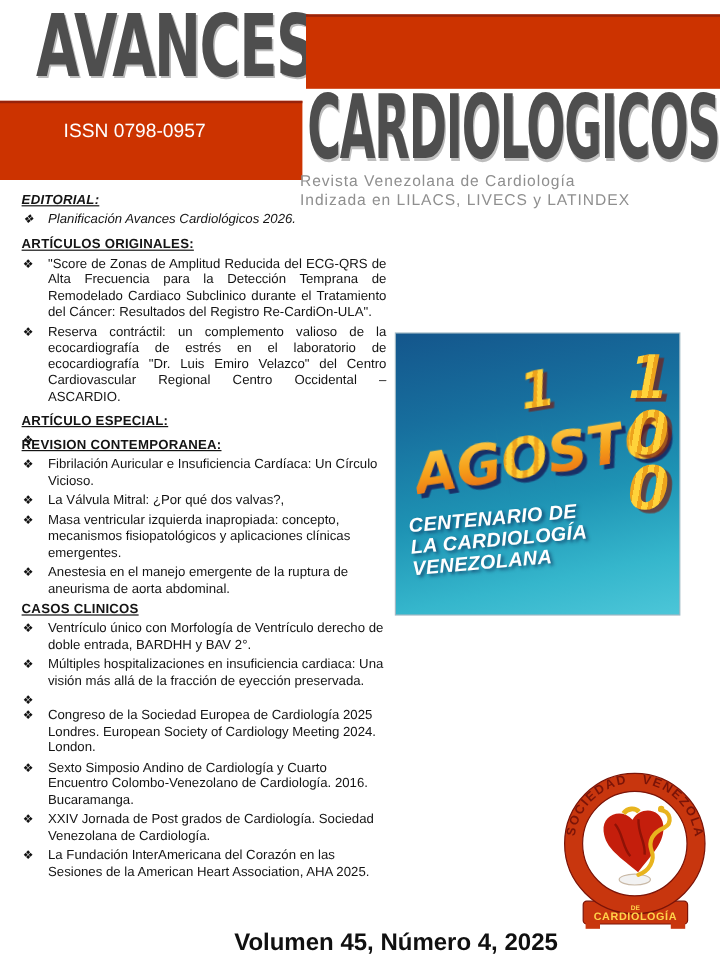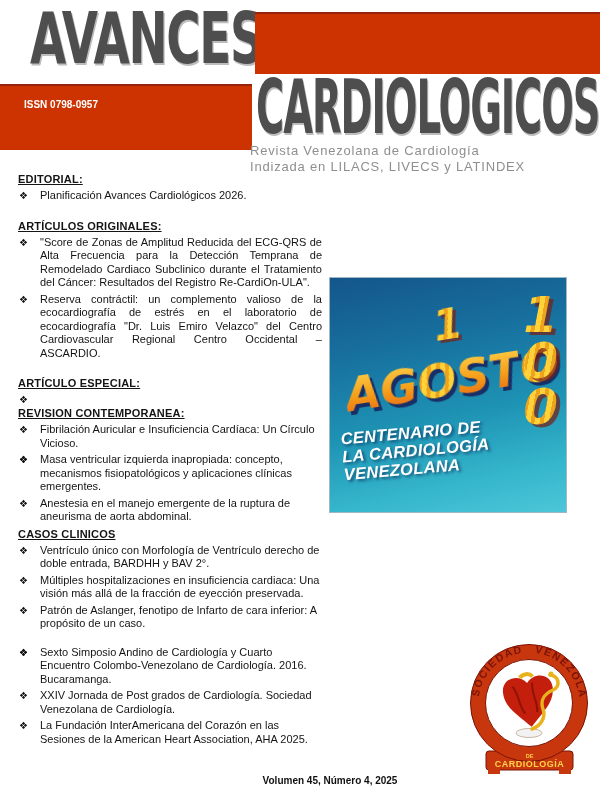--- a/index.html
+++ b/index.html
@@ -16,38 +16,38 @@
   }
   .red-block-top{
     position:absolute; left:255px; top:12px; width:345px; height:60px;
     background:#cc3300; border-top:2px solid #97230b;
   }
   .red-block-issn{
     position:absolute; left:0; top:84px; width:252px; height:66px;
     background:#cc3300; border-top:2px solid #97230b;
     color:#ffffff; padding:12px 0 0 24px; box-sizing:border-box;
   }
-  .issn-line{font-size:10px; font-weight:bold; line-height:1.45;}
+  .issn-line{font-size:16px; font-weight:normal; line-height:1.45;margin-left:29px;}
   .title-cardiologicos{
     position:absolute; left:256px; top:70px; font-family:"DejaVu Sans", sans-serif;
     font-size:74px; font-weight:bold; color:#4e4e4e; line-height:1;
     transform:scaleX(.52); transform-origin:left top; letter-spacing:-2px;
     text-shadow:2px 2px 0 #bdbdbd; white-space:nowrap;
   }
   .subtitle{
     position:absolute; left:250px; top:143px; width:350px; 
     color:#8f8f8f; font-size:13px; letter-spacing:.8px; line-height:1.2;
   }
   
   .toc{
     position:absolute; left:18px; top:160px; width:304px;
     font-size:11px; line-height:13.5px; color:#141414;
   }
-  .sec{margin-top:16px;}
-  .sec:first-child{margin-top:12px;}
+  .sec{margin-top:6px;}
+  .sec:first-child{margin-top:0;font-style:italic;}
   .sec.tight{margin-top:2px;}
   .sec.loose{margin-top:15px;}
   .sec h3{
     margin:0 0 3px 0; font-size:11px; line-height:14px; font-weight:bold;
     text-decoration:underline; letter-spacing:.2px;
   }
   .item{position:relative; padding-left:22px; margin-bottom:3px;}
   .item .bullet{position:absolute; left:1px; top:0; font-size:10px; color:#111;}
   .justify .item{text-align:justify;}
   
@@ -87,21 +87,21 @@
   .digits-100 div{display:block;}
   .centenario{
     position:absolute; left:12px; top:146px; transform:rotate(-5deg);
     color:#ffffff; font-weight:bold; font-style:italic; font-size:16.5px;
     line-height:1.08; letter-spacing:.3px; white-space:nowrap;
     text-shadow:2px 2px 3px rgba(5,15,60,.55);
   }
   
   .footer-volume{
     position:absolute; left:60px; top:775px; width:540px; text-align:center;
-    font-size:10px; font-weight:bold; color:#101010;
+    font-size:20px; font-weight:bold; color:#101010;
   }
   .logo{position:absolute; left:462px; top:643px; width:135px; height:135px;}
 </style>
 </head>
 <body>
 
 <div class="page">
 
   <div class="title-avances">AVANCES</div>
   <div class="red-block-top"></div>
@@ -147,20 +147,21 @@
     </div>
 
     <div class="sec">
       <h3>REVISION CONTEMPORANEA:</h3>
       <div class="item">
         <span class="bullet">❖</span>
         <span>Fibrilación Auricular e Insuficiencia Cardíaca: Un Círculo Vicioso.</span>
       </div>
       <div class="item">
         <span class="bullet">❖</span>
+        <span>La Válvula Mitral: ¿Por qué dos valvas?,</span>
       </div>
       <div class="item">
         <span class="bullet">❖</span>
         <span>Masa ventricular izquierda inapropiada: concepto, mecanismos fisiopatológicos y aplicaciones clínicas emergentes.</span>
       </div>
       <div class="item">
         <span class="bullet">❖</span>
         <span>Anestesia en el manejo emergente de la ruptura de aneurisma de aorta abdominal.</span>
       </div>
     </div>
@@ -170,27 +171,27 @@
       <div class="item">
         <span class="bullet">❖</span>
         <span>Ventrículo único con Morfología de Ventrículo derecho de doble entrada, BARDHH y BAV 2°.</span>
       </div>
       <div class="item">
         <span class="bullet">❖</span>
         <span>Múltiples hospitalizaciones en insuficiencia cardiaca: Una visión más allá de la fracción de eyección preservada.</span>
       </div>
       <div class="item">
         <span class="bullet">❖</span>
-        <span>Patrón de Aslanger, fenotipo de Infarto de cara inferior: A propósito de un caso.</span>
       </div>
     </div>
 
     <div class="sec loose">
       <div class="item">
         <span class="bullet">❖</span>
+        <span>Congreso de la Sociedad Europea de Cardiología 2025 Londres. European Society of Cardiology Meeting 2024. London.</span>
       </div>
       <div class="item">
         <span class="bullet">❖</span>
         <span>Sexto Simposio Andino de Cardiología y Cuarto Encuentro Colombo-Venezolano de Cardiología. 2016. Bucaramanga.</span>
       </div>
       <div class="item">
         <span class="bullet">❖</span>
         <span>XXIV Jornada de Post grados  de Cardiología. Sociedad Venezolana de Cardiología.</span>
       </div>
       <div class="item">

